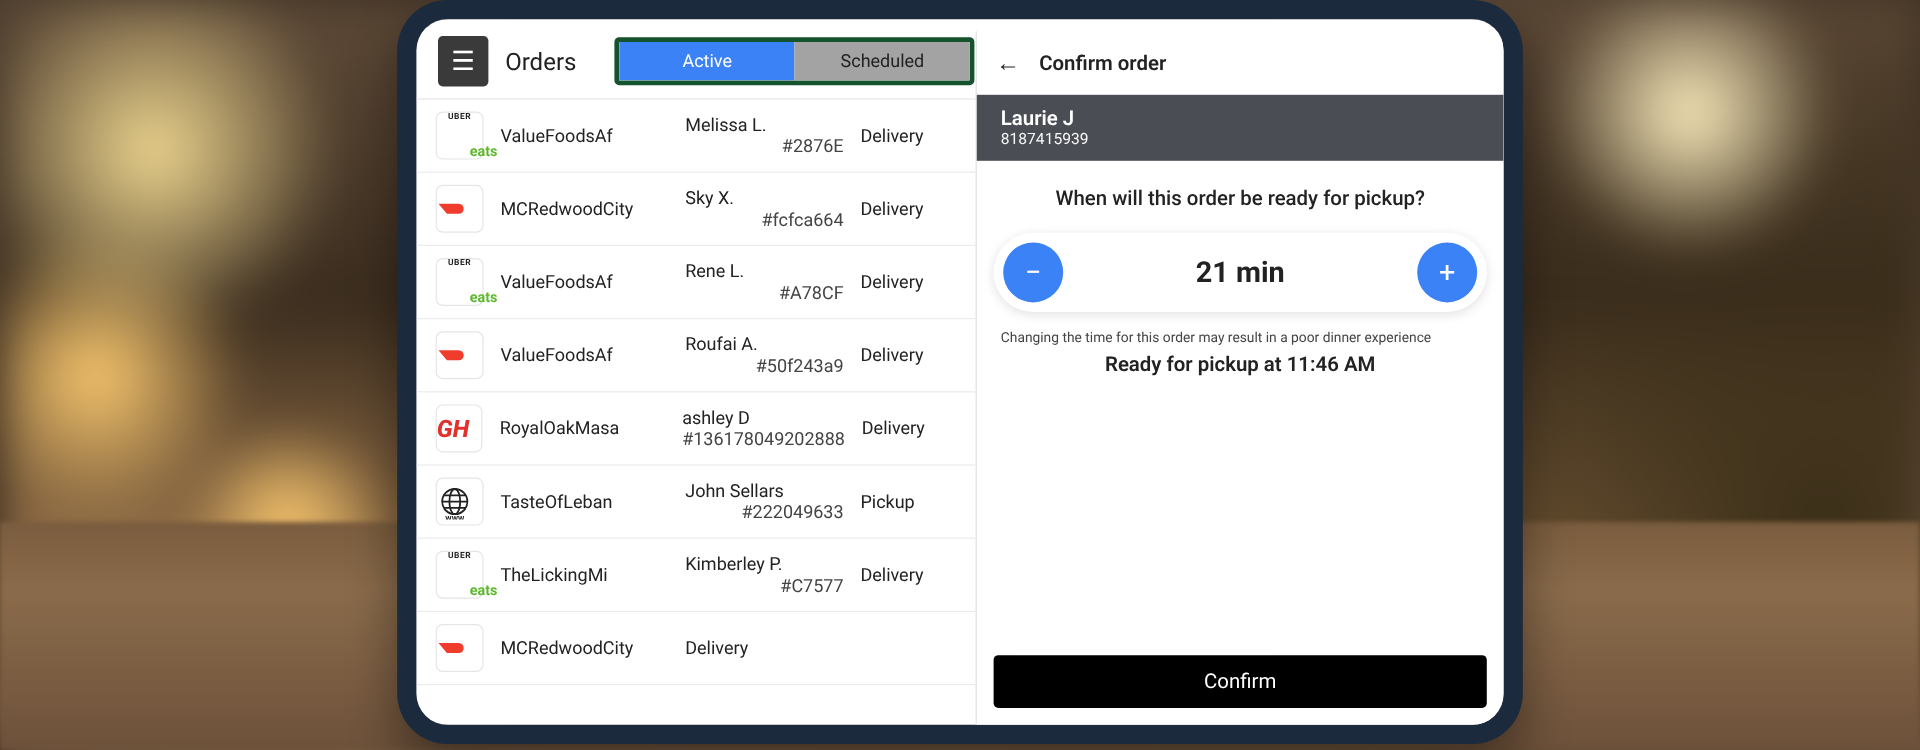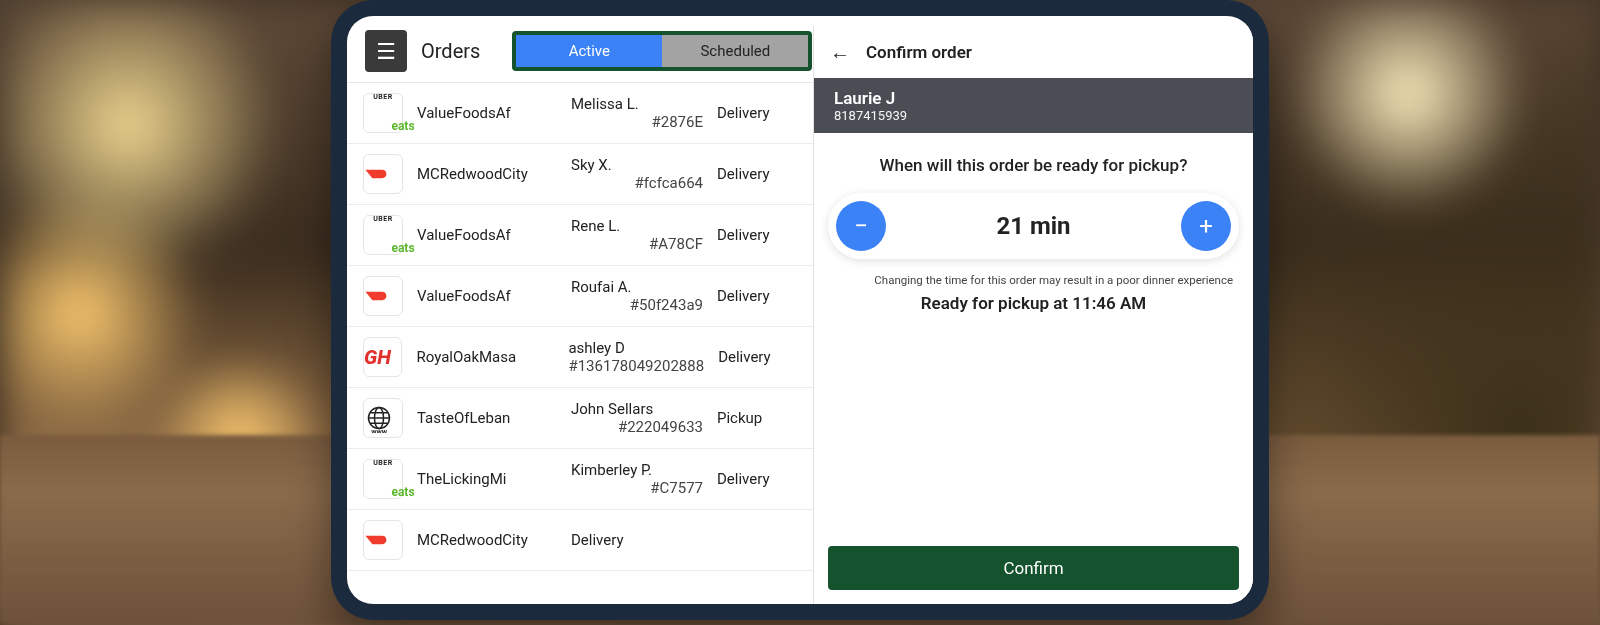--- a/index.html
+++ b/index.html
@@ -210,37 +210,37 @@
     font-size: 24px;
     font-weight: 400;
     cursor: pointer;
   }
   .time-val {
     font-size: 24px;
     font-weight: 700;
     color: #222;
   }
   .warn {
-    text-align: right;
+    text-align: left;
     font-size: 11.5px;
     color: #444;
     padding: 14px 20px 4px 20px;
   }
   .ready {
     text-align: center;
     font-size: 17px;
     font-weight: 600;
     color: #222;
     padding: 2px 0 8px 0;
   }
   .spacer { flex: 1; }
   .confirm-btn {
     margin: 10px 14px 14px 14px;
     height: 44px;
-    background: #14532d;
+    background: #000000;
     color: #fff;
     border-radius: 4px;
     display: flex;
     align-items: center;
     justify-content: center;
     font-size: 17px;
     cursor: pointer;
   }
 </style>
 </head>

